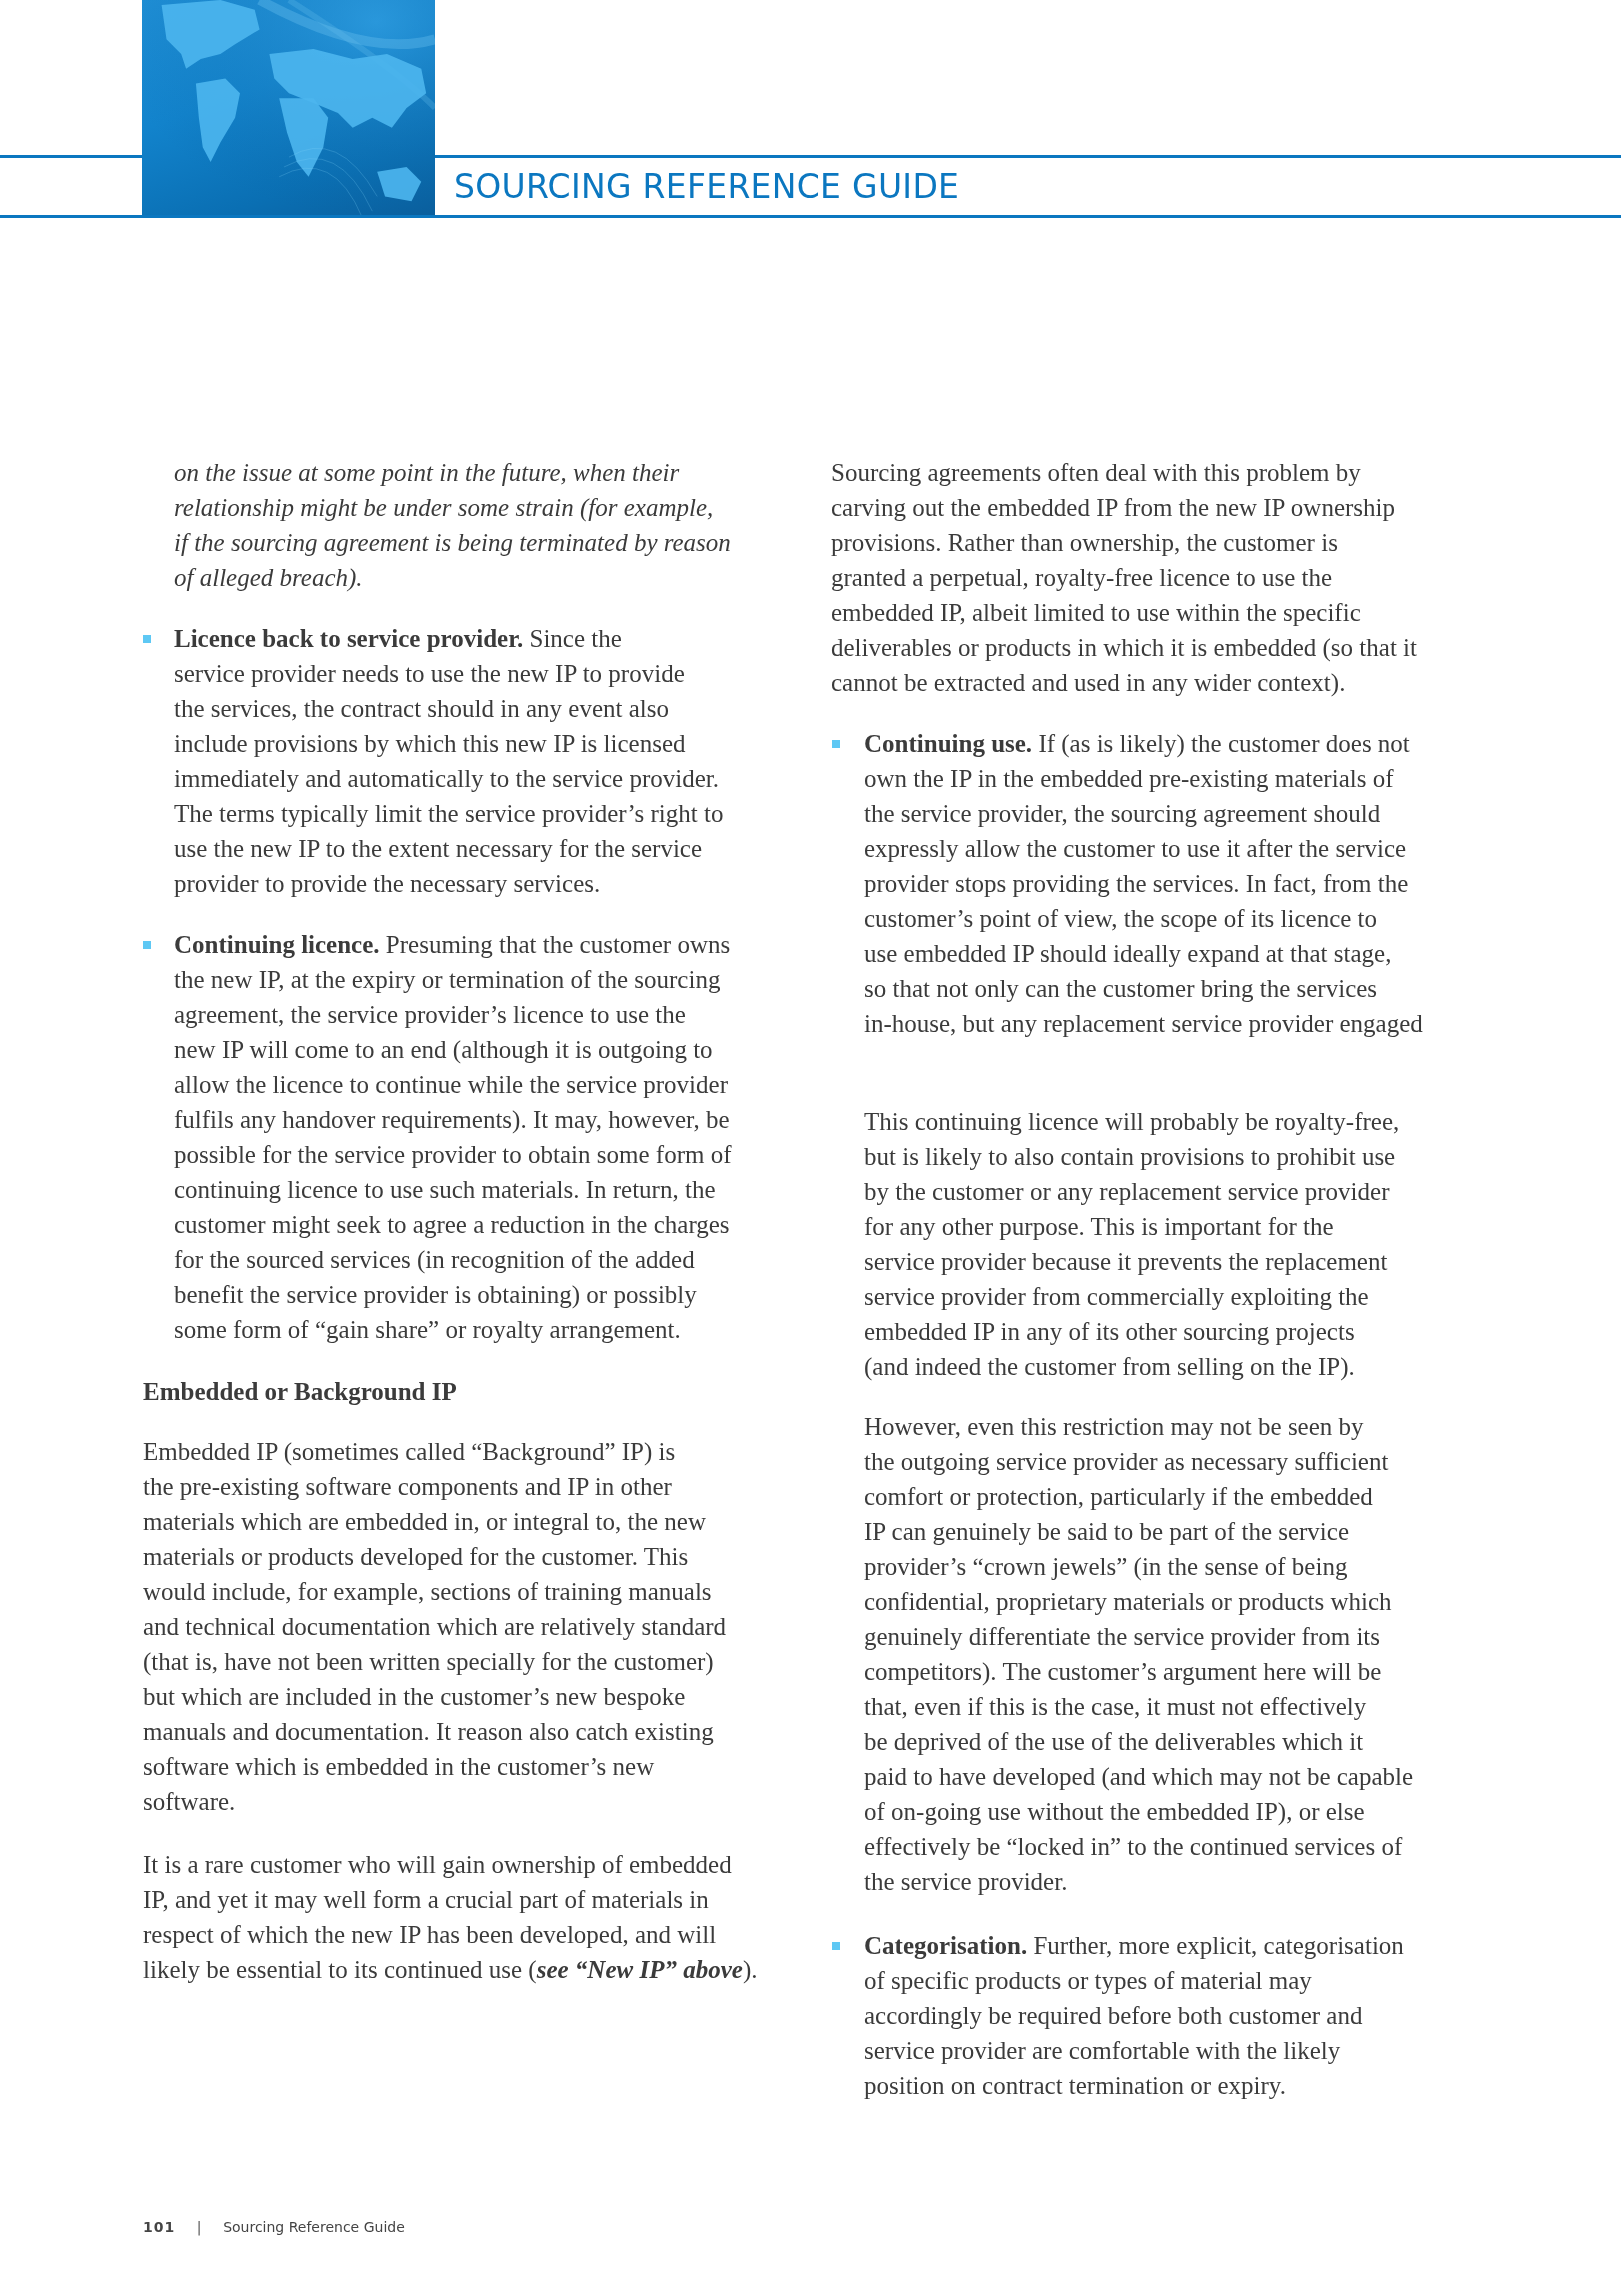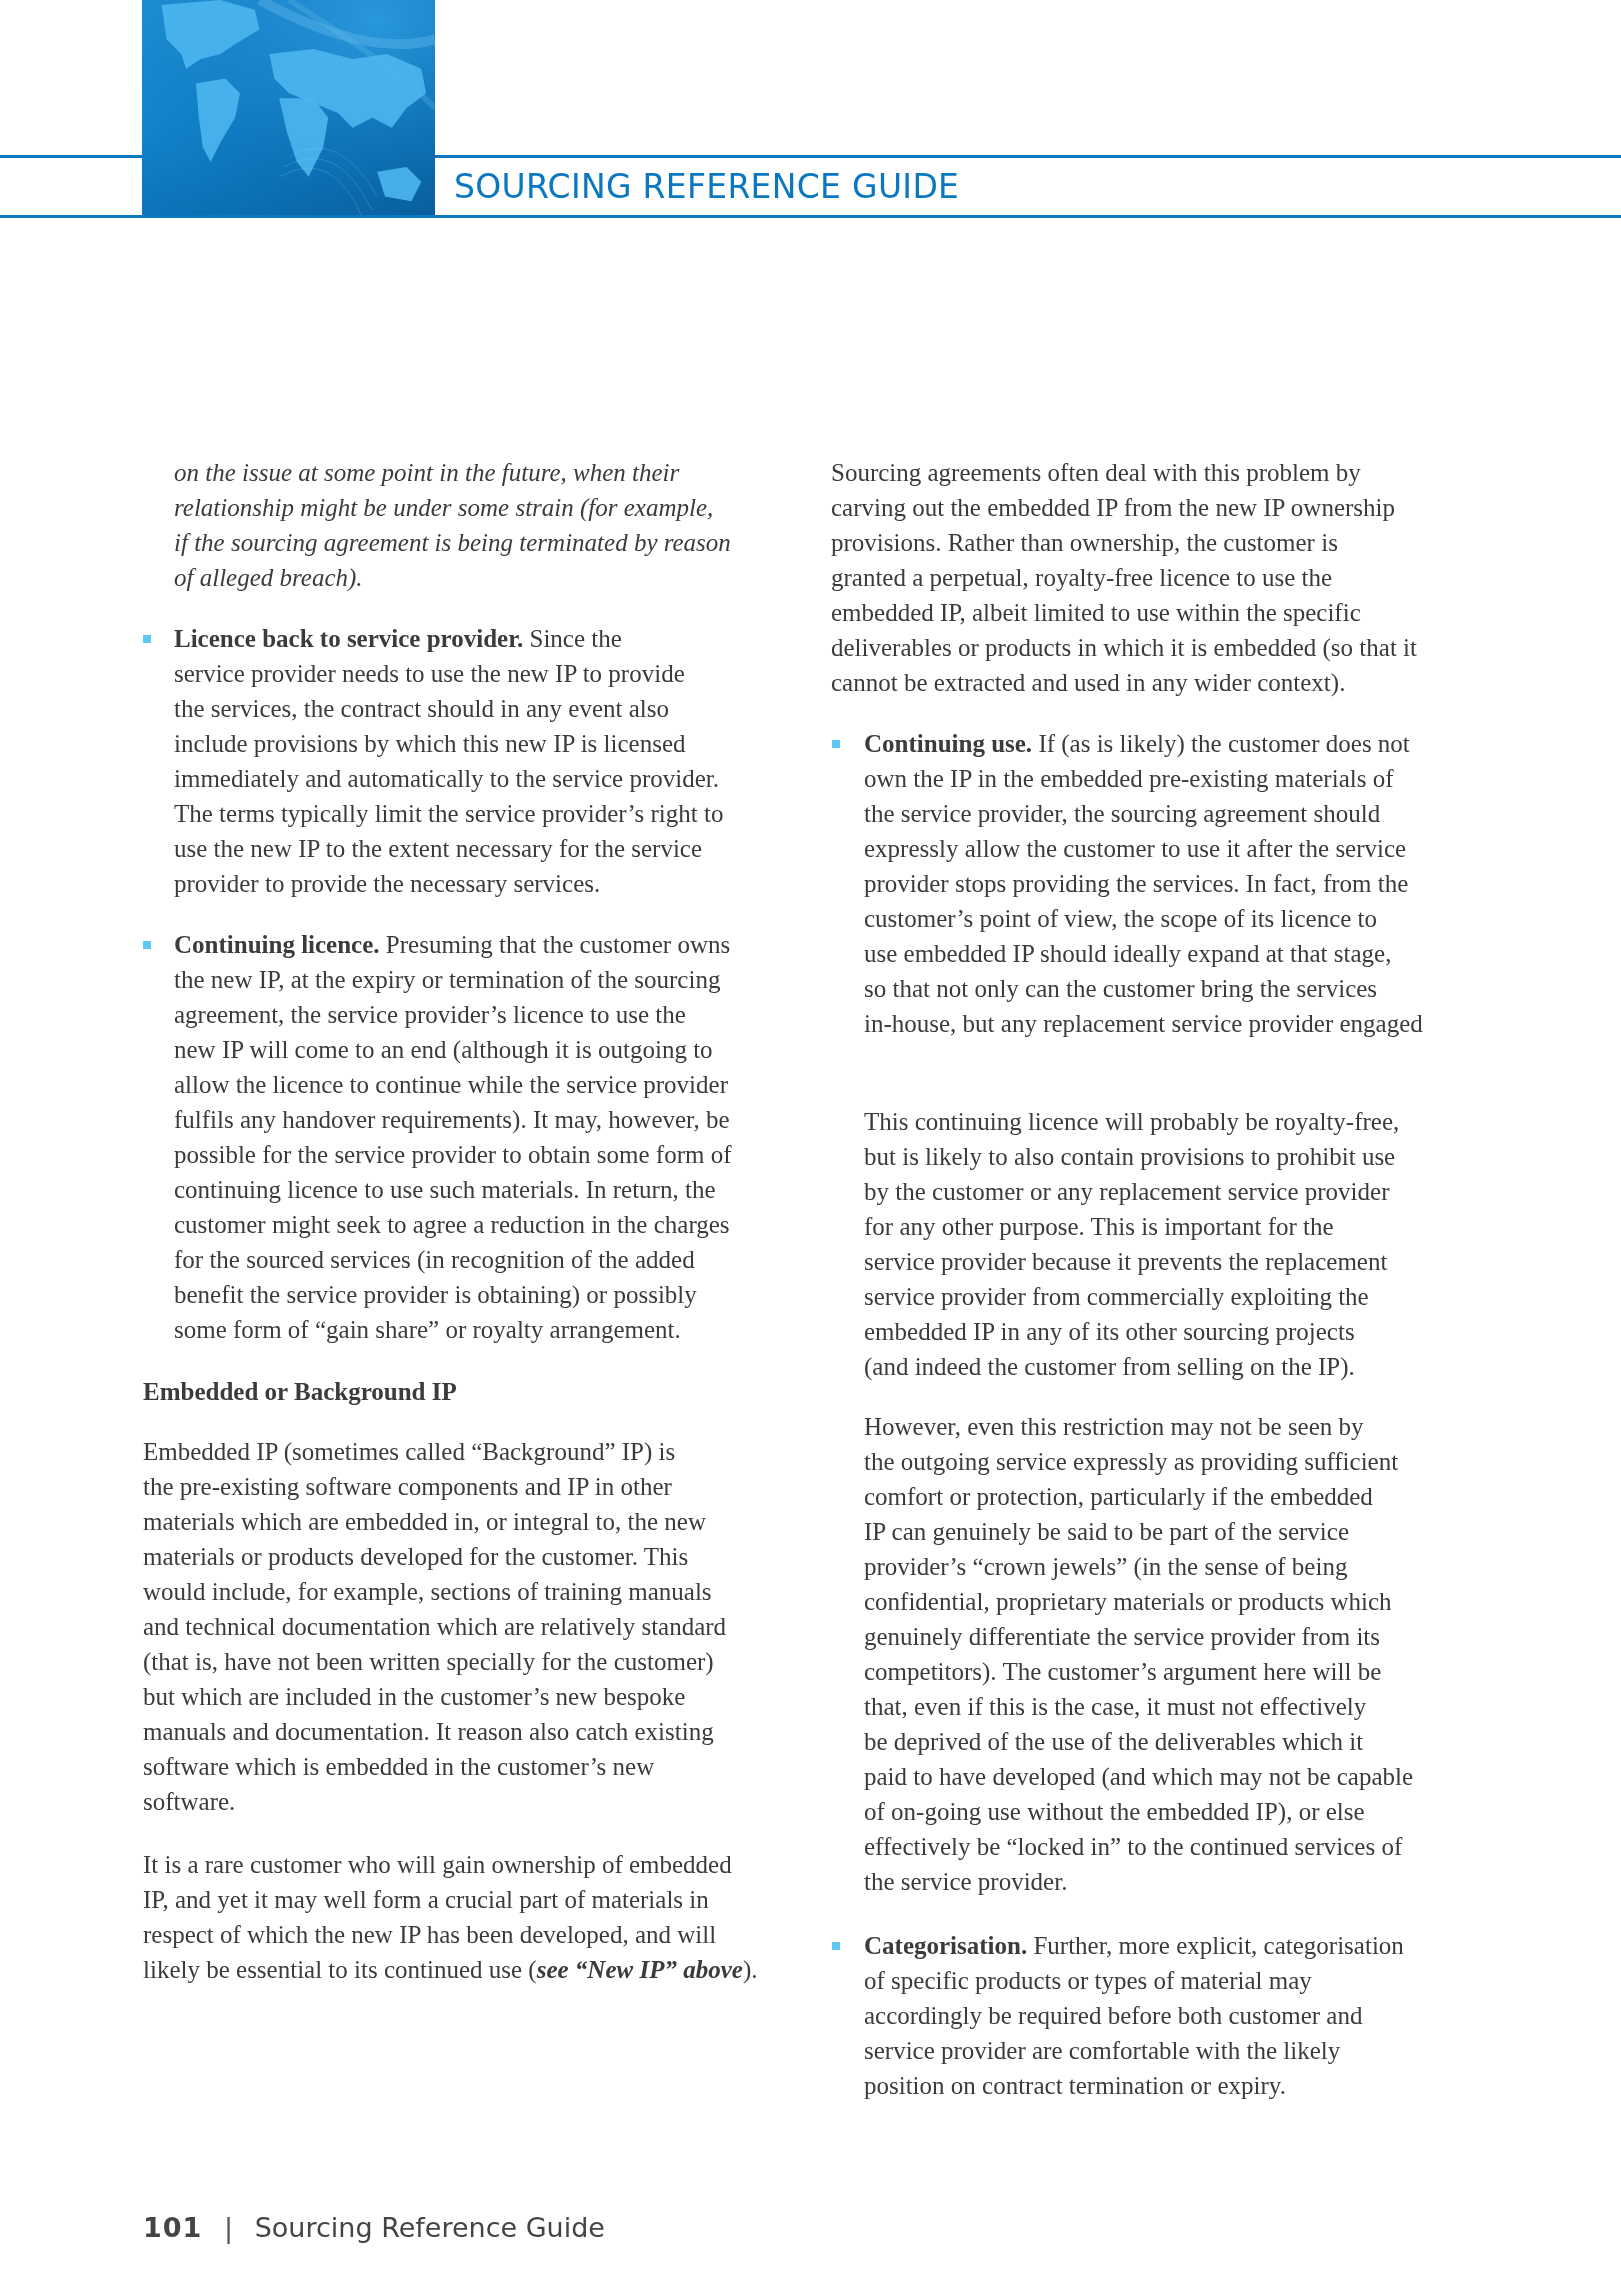--- a/index.html
+++ b/index.html
@@ -18,21 +18,21 @@
     position: absolute; left: 454px; top: 165px;
     font-family: "DejaVu Sans", sans-serif; font-size: 33px; color: #0b77c0;
     letter-spacing: 0.3px; white-space: nowrap; line-height: 43px;
   }
   .col { position: absolute; font-family: "Liberation Serif", serif; font-size: 25px; color: #3b3b3b; line-height: 35px; }
   .blk { position: absolute; width: 647px; }
   .line { display: block; white-space: nowrap; }
   .bullet { position: absolute; width: 7.8px; height: 7.8px; background: #5ec8f4; }
   .bold { font-weight: bold; }
   .heading { font-weight: bold; }
-  .footer { position: absolute; left: 143px; top: 2213px; font-family: "DejaVu Sans", sans-serif; font-size: 27px; color: #444; white-space: nowrap; line-height: 29px; }
+  .footer { position: absolute; left: 143px; top: 2213px; font-family: "DejaVu Sans", sans-serif; font-size: 14px; color: #444; white-space: nowrap; line-height: 29px; }
   .footer .pg { font-weight: bold; letter-spacing: 1px; }
   .footer .sep { display: inline-block; margin: 0 21.6px 0 21.6px; color: #555; }
 </style>
 </head>
 <body>
 
 <div class="hdr-img">
   <svg viewBox="0 0 299 222" preserveAspectRatio="none">
     <defs>
       <radialGradient id="glow" cx="0.8" cy="0.1" r="0.9">
@@ -150,21 +150,21 @@
     <span class="line">by the customer or any replacement service provider</span>
     <span class="line">for any other purpose. This is important for the</span>
     <span class="line">service provider because it prevents the replacement</span>
     <span class="line">service provider from commercially exploiting the</span>
     <span class="line">embedded IP in any of its other sourcing projects</span>
     <span class="line">(and indeed the customer from selling on the IP).</span>
   </div>
 
   <div class="blk" style="left:864px; top:1409px;">
     <span class="line">However, even this restriction may not be seen by</span>
-    <span class="line">the outgoing service expressly as providing sufficient</span>
+    <span class="line">the outgoing service provider as necessary sufficient</span>
     <span class="line">comfort or protection, particularly if the embedded</span>
     <span class="line">IP can genuinely be said to be part of the service</span>
     <span class="line">provider’s “crown jewels” (in the sense of being</span>
     <span class="line">confidential, proprietary materials or products which</span>
     <span class="line">genuinely differentiate the service provider from its</span>
     <span class="line">competitors). The customer’s argument here will be</span>
     <span class="line">that, even if this is the case, it must not effectively</span>
     <span class="line">be deprived of the use of the deliverables which it</span>
     <span class="line">paid to have developed (and which may not be capable</span>
     <span class="line">of on-going use without the embedded IP), or else</span>

